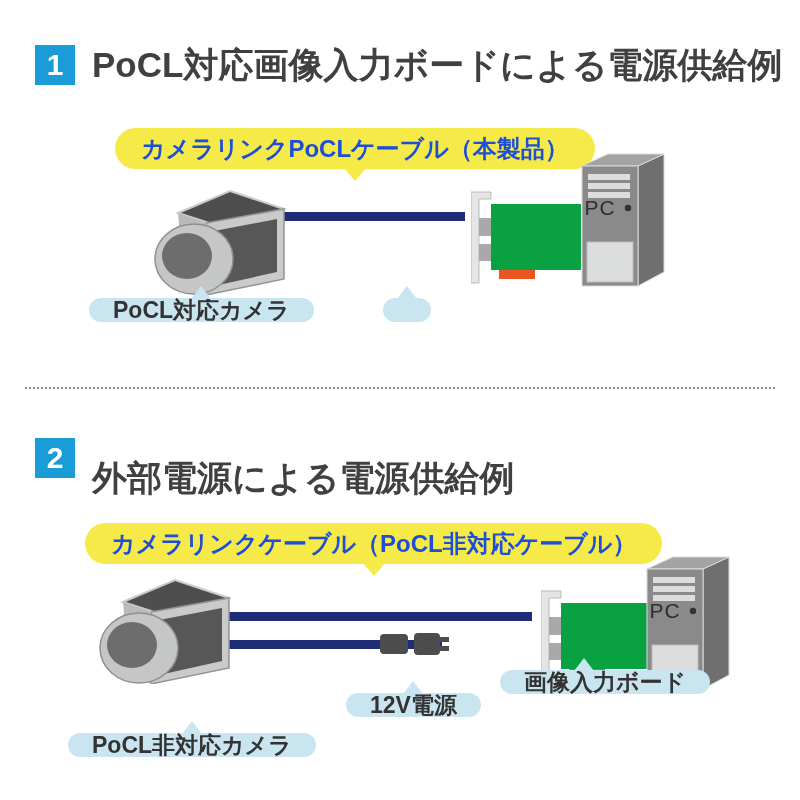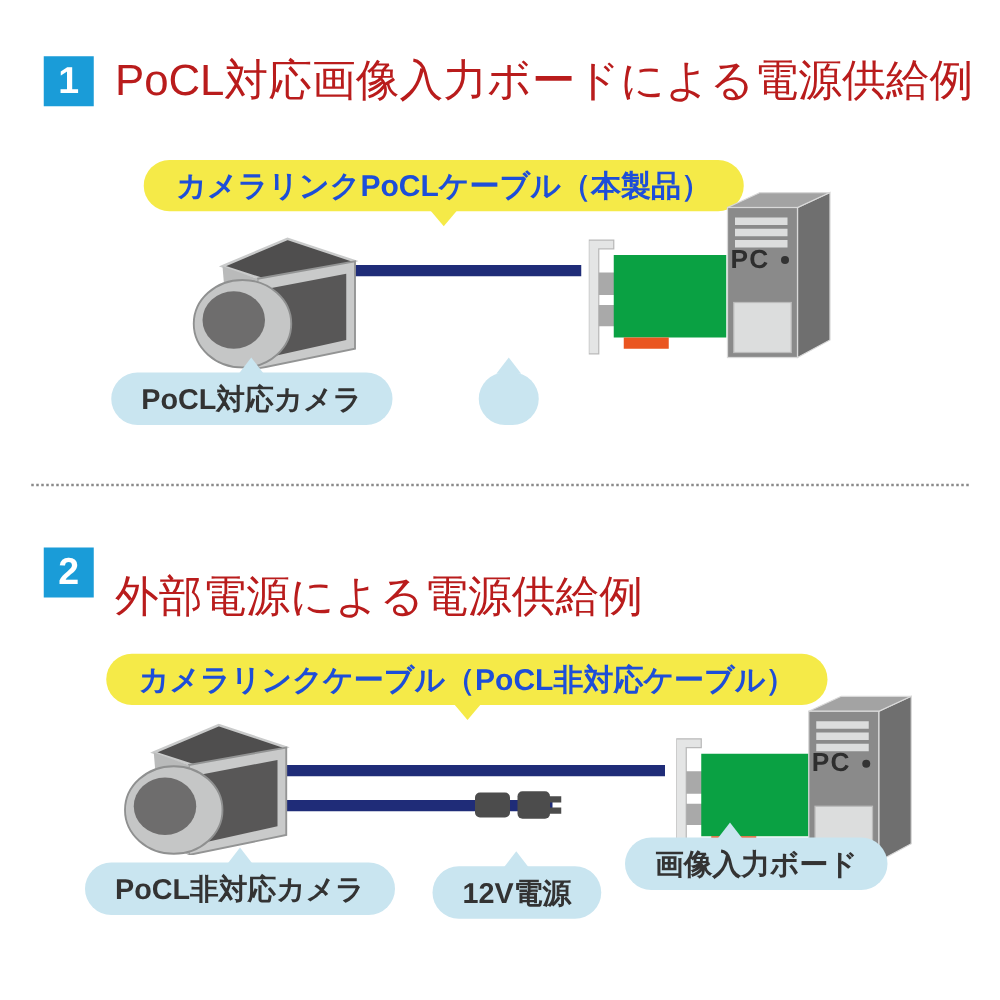--- a/index.html
+++ b/index.html
@@ -10,53 +10,53 @@
   }
   .abs{position:absolute;}
   
   .badge{
     width:40px;height:40px;background:#1a9cd8;color:#ffffff;
     display:flex;align-items:center;justify-content:center;
     font-size:30px;font-weight:700;
   }
   
   .title{
-    font-size:35px;font-weight:400;color:#b91c1c;letter-spacing:0px;
+    font-size:35px;font-weight:700;color:#404040;letter-spacing:0px;
     white-space:nowrap;line-height:44px;
   }
   
   .callout{
     height:41px;background:#f5ea48;border-radius:22px;
     display:flex;align-items:center;justify-content:center;
     padding:0 26px;font-size:24px;font-weight:700;color:#1d4ed8;
     white-space:nowrap;
   }
   .pt-down{
     position:absolute;left:50%;bottom:-12px;transform:translateX(-50%);
     width:0;height:0;border:11px solid transparent;border-bottom:0;
     border-top:13px solid #f5ea48;
   }
   
   .bluelabel{
-    height:42px;background:#c9e5f0;border-radius:21px;
+    height:24px;background:#c9e5f0;border-radius:21px;
     display:flex;align-items:center;justify-content:center;
     padding:0 24px;font-size:23px;font-weight:700;color:#333333;
     white-space:nowrap;
   }
   .pt-up{
     position:absolute;top:-12px;left:50%;transform:translateX(-50%);
     width:0;height:0;border:10px solid transparent;border-top:0;
     border-bottom:13px solid #c9e5f0;
   }
   .pt-up.off40{left:40%;}
   
   .cable{height:9px;background:#1f2c78;}
   
   .pc-text{
-    width:36px;text-align:center;font-size:21px;font-weight:700;color:#2e2e2e;
+    width:36px;text-align:center;font-size:21px;font-weight:400;color:#2e2e2e;
     letter-spacing:1px;
   }
   
   .divider{
     left:25px;right:25px;top:387px;height:0;
     border-top:2px dotted #8a8a8a;
   }
   svg{display:block;}
 </style>
 </head>
@@ -154,21 +154,21 @@
     <polygon points="6,16 62,16 88,4 32,4" fill="#a3a3a3" stroke="#d9d9d9" stroke-width="1"></polygon>
     <rect x="6" y="16" width="56" height="120" fill="#8a8a8a" stroke="#d9d9d9" stroke-width="1"></rect>
     <rect x="12" y="24" width="42" height="6" fill="#dcdddd"></rect>
     <rect x="12" y="33" width="42" height="6" fill="#dcdddd"></rect>
     <rect x="12" y="42" width="42" height="6" fill="#dcdddd"></rect>
     <circle cx="52" cy="58" r="3.2" fill="#333333"></circle>
     <rect x="11" y="92" width="46" height="40" fill="#dcdddd" stroke="#bbbbbb" stroke-width="1"></rect>
   </svg>
   <div class="abs pc-text" style="left:647px;top:599px;">PC</div>
 
-  <div class="abs bluelabel" style="left:68px;top:690px;text-align:right;">
+  <div class="abs bluelabel" style="left:68px;top:733px;text-align:right;">
     <span>PoCL非対応カメラ</span>
     <span class="pt-up"></span>
   </div>
   <div class="abs bluelabel" style="left:346px;top:693px;">
     <span>12V電源</span>
     <span class="pt-up"></span>
   </div>
   <div class="abs bluelabel" style="left:500px;top:670px;">
     <span>画像入力ボード</span>
     <span class="pt-up off40"></span>

